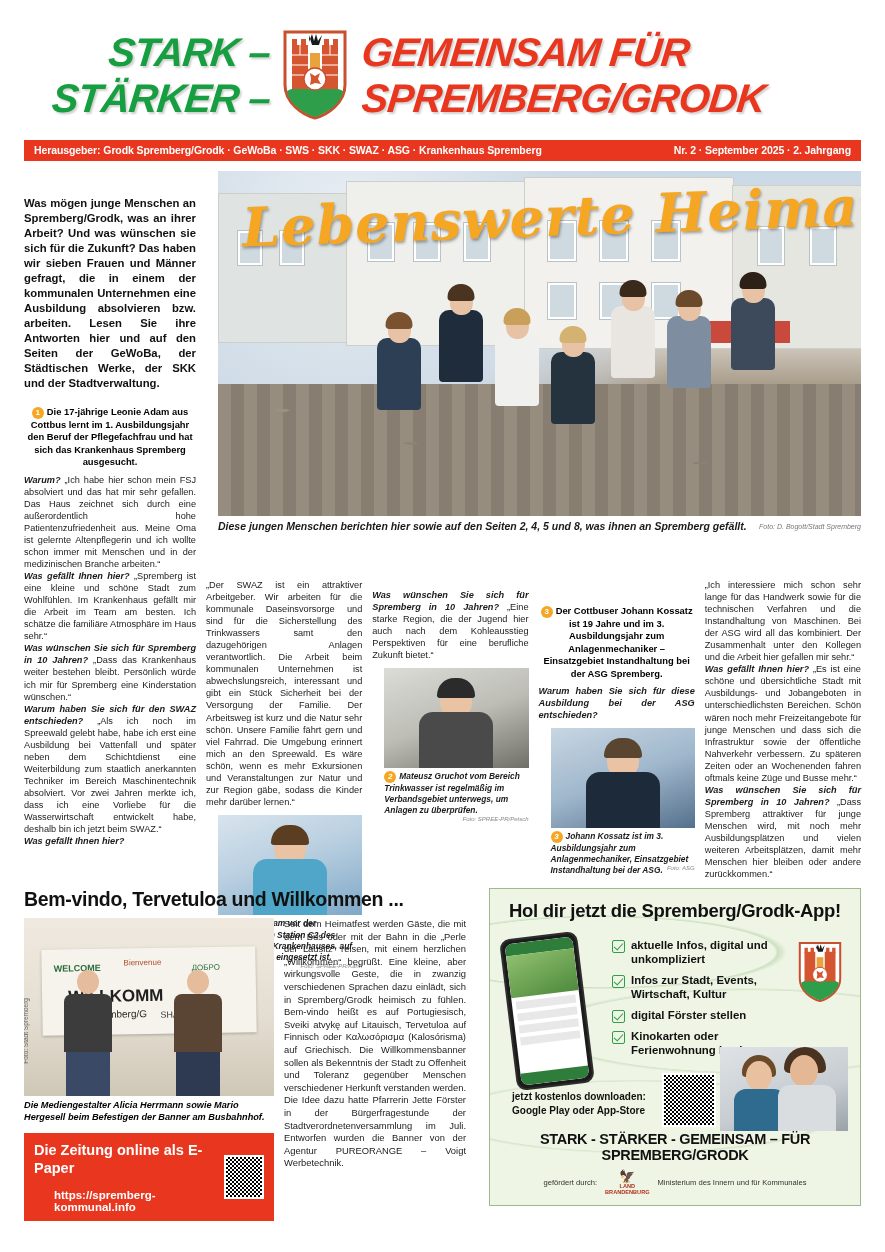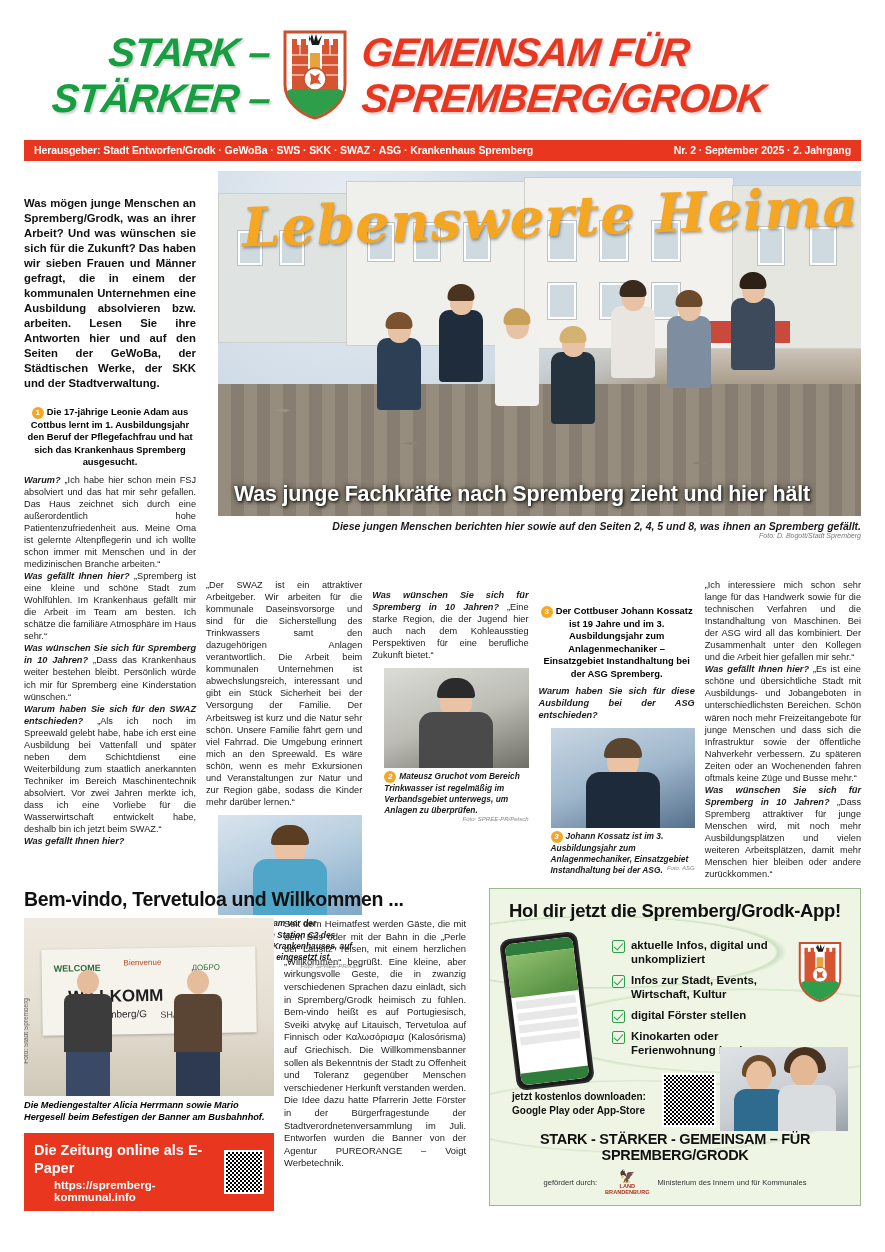--- a/index.html
+++ b/index.html
@@ -140,21 +140,21 @@
     position:absolute; left:0; right:0; bottom:0;
     padding:6px 16px 9px 16px;
     background: linear-gradient(180deg, rgba(0,0,0,0) 0%, rgba(0,0,0,0.0) 100%);
     color:#ffffff;
     font-size:21.5px; font-weight:bold;
     text-shadow: 1px 1px 3px rgba(0,0,0,.9), 0 0 6px rgba(0,0,0,.7);
     letter-spacing:-0.2px;
   }
   .hero-caption-row {
     margin: 4px 24px 0 218px;
-    display:flex; justify-content:space-between; align-items:flex-end;flex-direction:column;
+    display:flex; justify-content:space-between; align-items:center;
   }
   .hero-caption {
     font-size:10.5px; font-style:italic; font-weight:bold; color:#1a1a1a;
   }
   .hero-credit {
     font-size:7px; color:#777; font-style:italic;
   }
 
   
   .body-grid {
@@ -247,21 +247,21 @@
   }
   .bl-cap {
     font-size:9.2px; font-style:italic; font-weight:bold; line-height:1.3;
     margin-top:4px;
   }
   .epaper {
     margin-top:9px; background:#e8361f; color:#fff;
     padding:8px 10px; display:flex; justify-content:space-between; align-items:center;
   }
   .epaper .t1 { font-size:14.5px; font-weight:bold; line-height:1.25;}
-  .epaper .t2 { font-size:11.5px; font-weight:bold; margin-top:2px;padding-left:20px;}
+  .epaper .t2 { font-size:11.5px; font-weight:bold; margin-top:12px;padding-left:20px;}
   .qr { width:44px;height:44px;background:#fff;padding:2px;}
   .qr-inner {
     width:100%;height:100%;
     background-image:
       repeating-linear-gradient(90deg,#000 0 2px,#fff 2px 4px),
       repeating-linear-gradient(0deg,#000 0 2px,#fff 2px 4px);
     background-blend-mode:difference;
   }
 
   
@@ -366,21 +366,21 @@
     </svg>
   </div>
 
   <div class="mast-right">
     <div class="line line1">GEMEINSAM FÜR</div>
     <div class="line line2">SPREMBERG/GRODK</div>
   </div>
 </div>
 
 <div class="imprint-bar">
-  <span>Herausgeber: Stadt Entworfen/Grodk · GeWoBa · SWS · SKK · SWAZ · ASG · Krankenhaus Spremberg</span>
+  <span>Herausgeber: Grodk Spremberg/Grodk · GeWoBa · SWS · SKK · SWAZ · ASG · Krankenhaus Spremberg</span>
   <span>Nr. 2 · September 2025 · 2. Jahrgang</span>
 </div>
 
 <div class="hero">
   <div class="hero-sky"></div>
   <div class="bldg b1"></div>
   <div class="bldg b2"></div>
   <div class="bldg b3"></div>
   <div class="bldg b4"></div>
   <div class="win" style="left:20px;top:60px;width:24px;height:34px;"></div>
@@ -432,21 +432,20 @@
       <div class="body" style="background:#7e8da0;"></div>
     </div>
     <div class="person" style="left:432px;top:22px;">
       <div class="hair" style="background:#2d2016;"></div>
         <div class="head"></div>
       <div class="body" style="background:#3c4a5c;"></div>
     </div>
   </div>
 
   <div class="hero-script">Lebenswerte Heimat</div>
-  <div class="hero-headline">Was junge Fachkräfte nach Spremberg zieht und hier hält</div>
 </div>
 
 <div class="hero-caption-row">
   <div class="hero-caption">Diese jungen Menschen berichten hier sowie auf den Seiten 2, 4, 5 und 8, was ihnen an Spremberg gefällt.</div>
   <div class="hero-credit">Foto: D. Bogott/Stadt Spremberg</div>
 </div>
 
 <div class="body-grid">
 
   <div class="lead-col">

